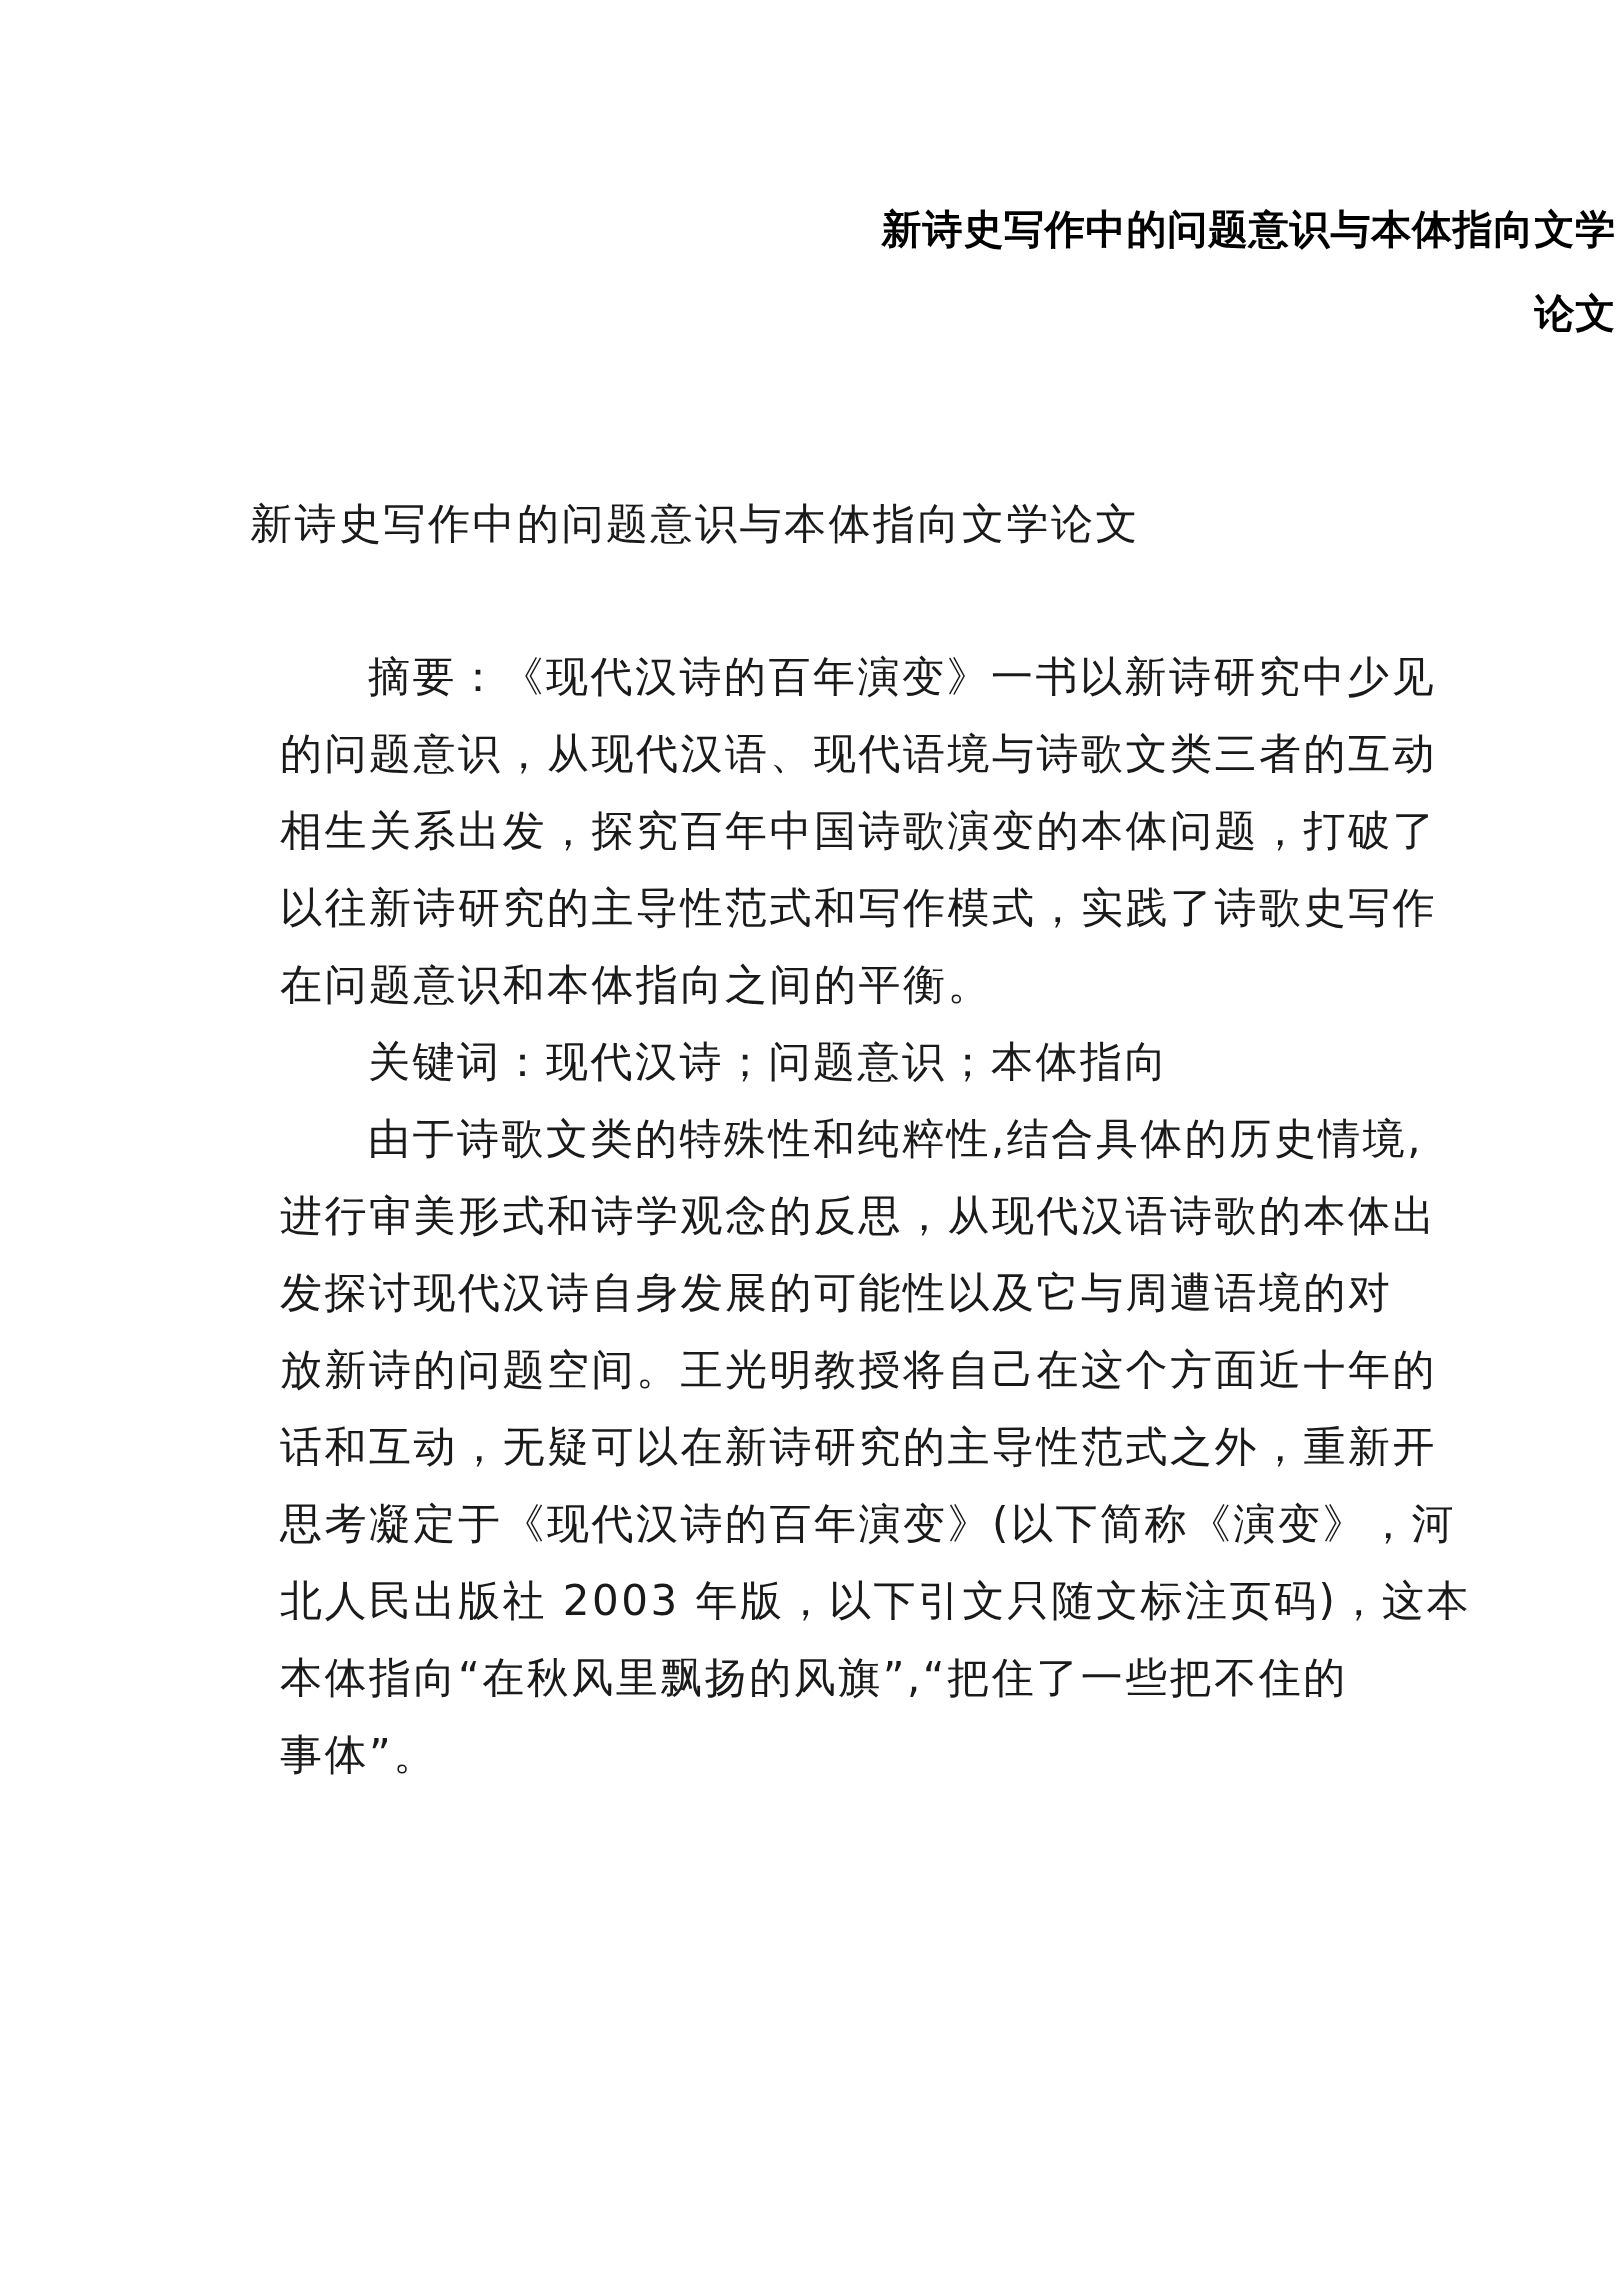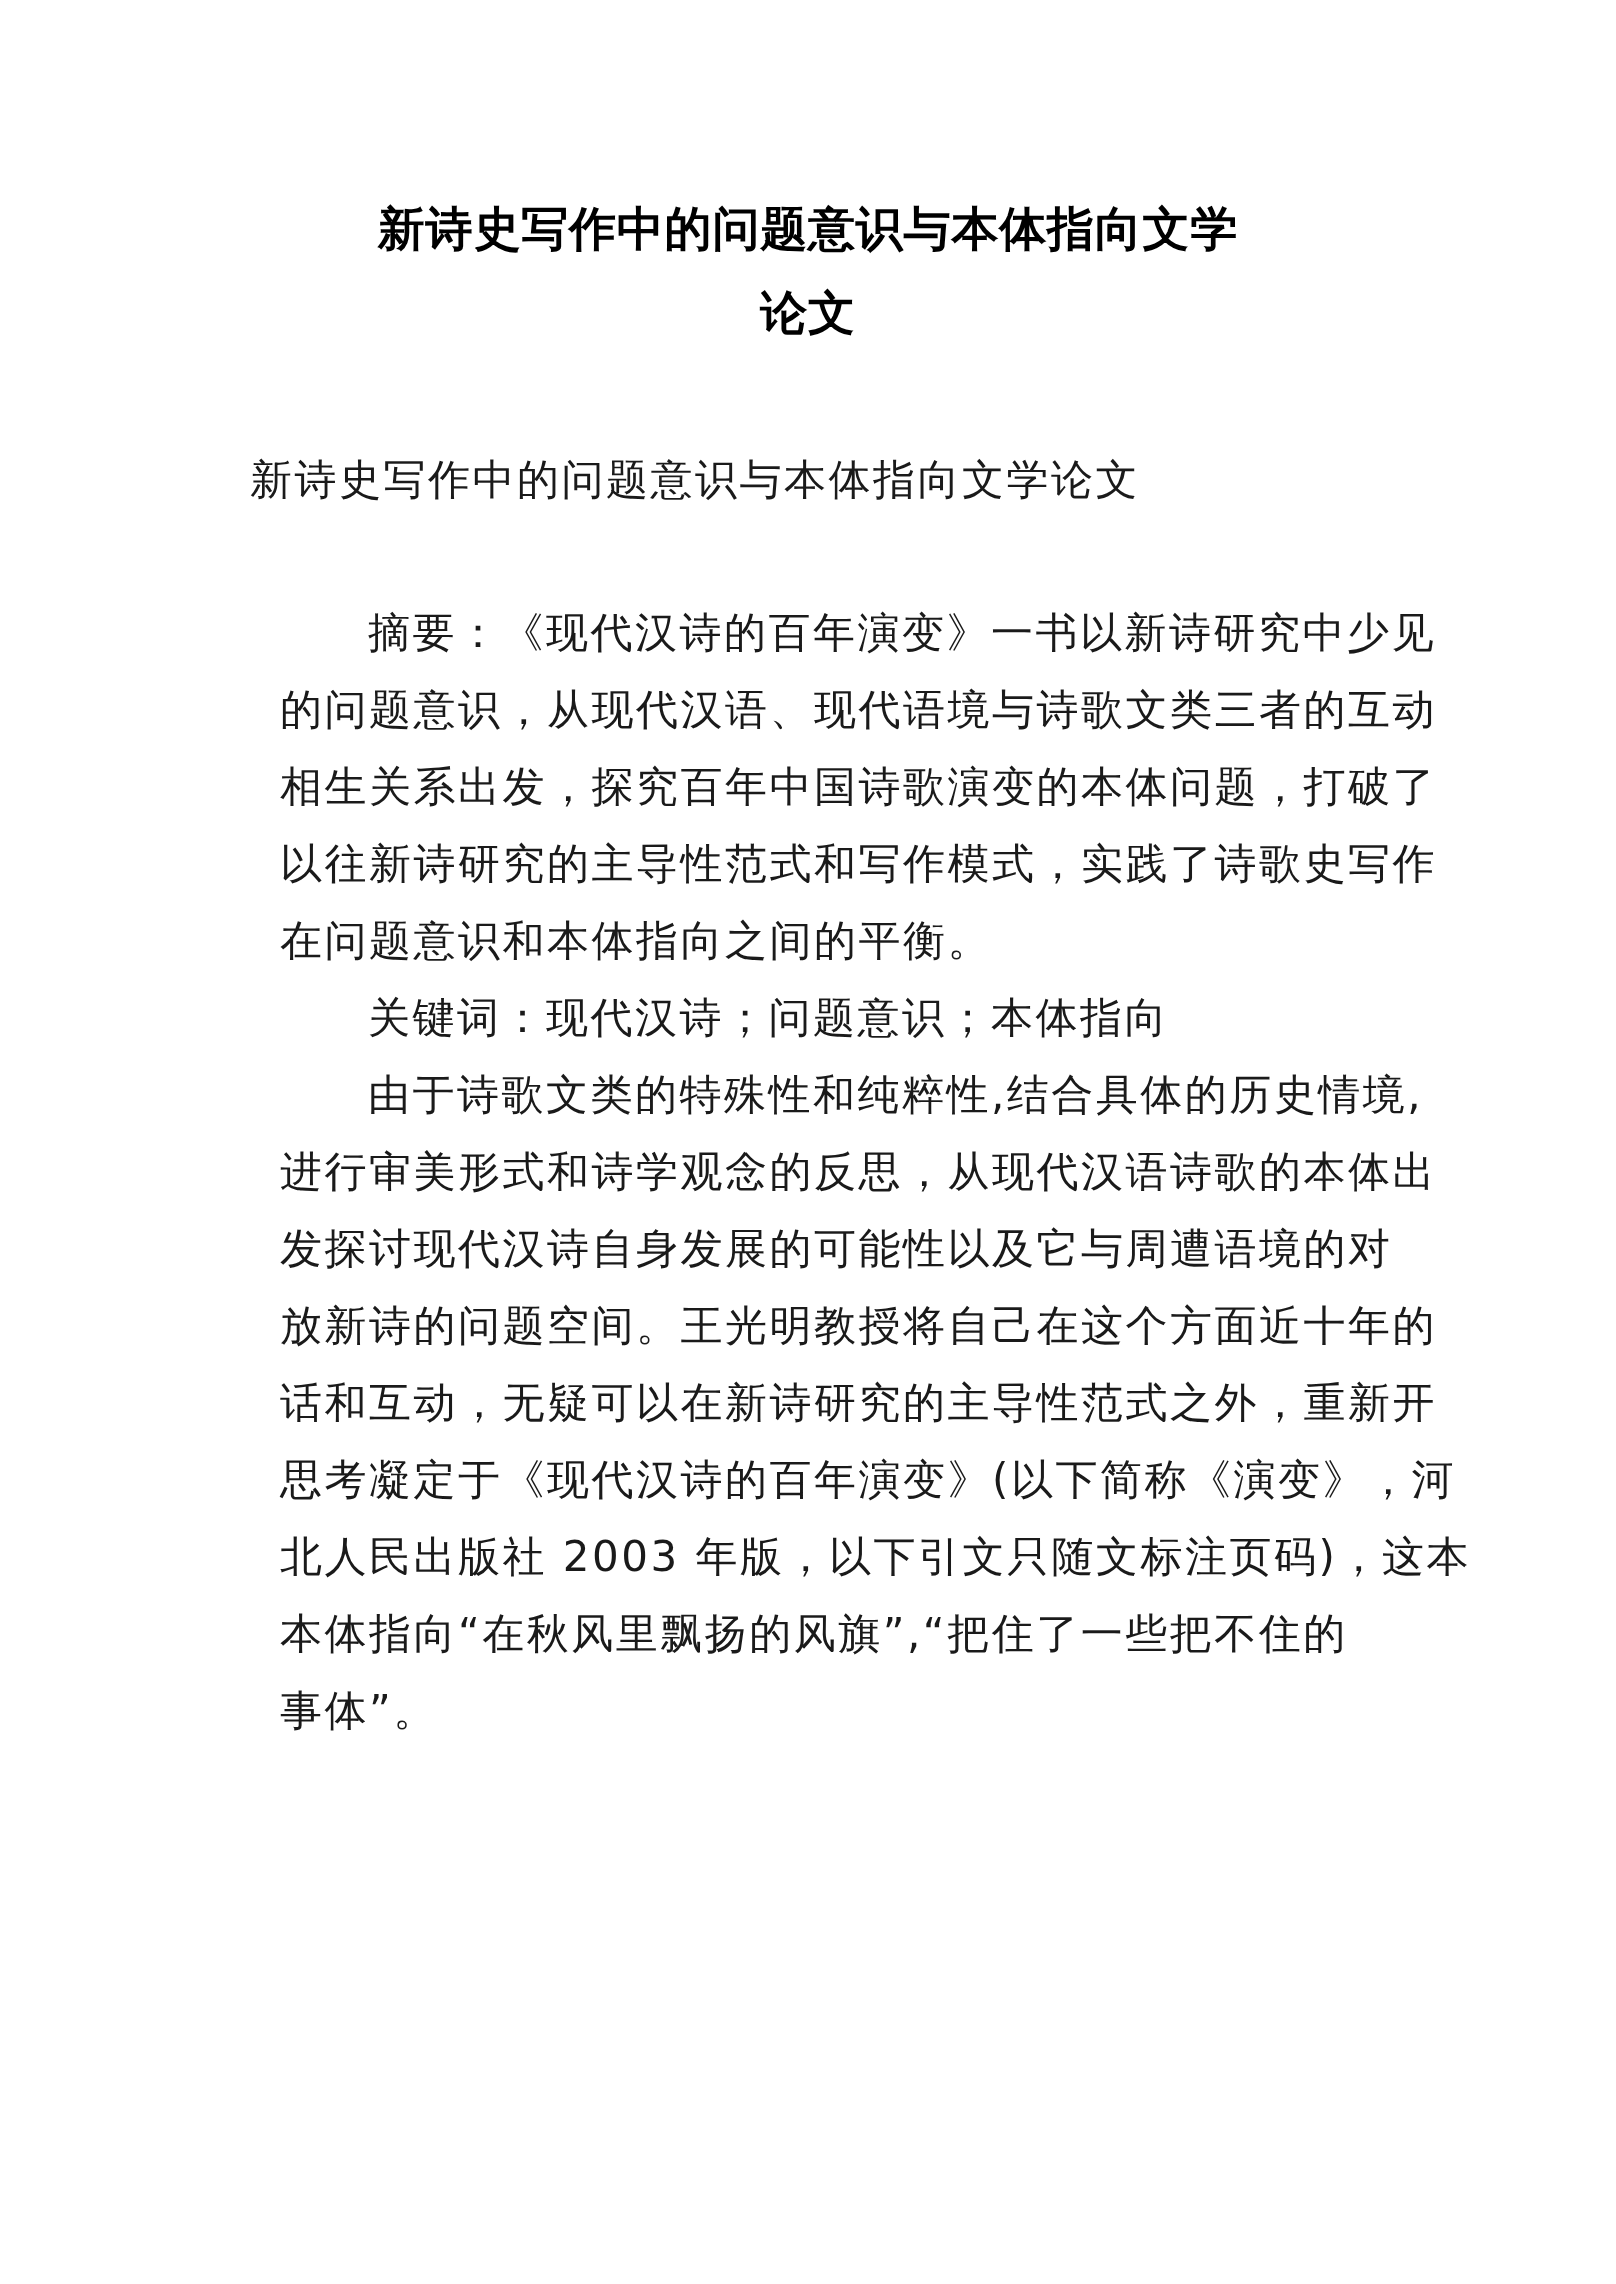--- a/index.html
+++ b/index.html
@@ -19,36 +19,36 @@
       left: 0; top: 0;
       width: 1616px;
       height: 2284px;
       background: #ffffff;
     }
     .title {
       position: absolute;
       left: 0;
       width: 1616px;
       top: 187px;
-      text-align: center;
+      text-align: right;
       font-family: "DejaVu Serif", "Liberation Serif", serif;
       font-weight: bold;
-      font-size: 47px;
+      font-size: 40px;
       line-height: 84px;
       color: #000000;
       letter-spacing: 0.8px;
     }
     .title-line {
       display: block;
       white-space: nowrap;
     }
     .body {
       position: absolute;
       left: 250px;
-      top: 441px;
+      top: 485px;
       width: 1128px;
       font-family: "DejaVu Sans", "Liberation Sans", sans-serif;
       font-size: 42px;
       color: #1a1a1a;
     }
     .line {
       display: block;
       height: 77px;
       line-height: 77px;
       white-space: nowrap;

